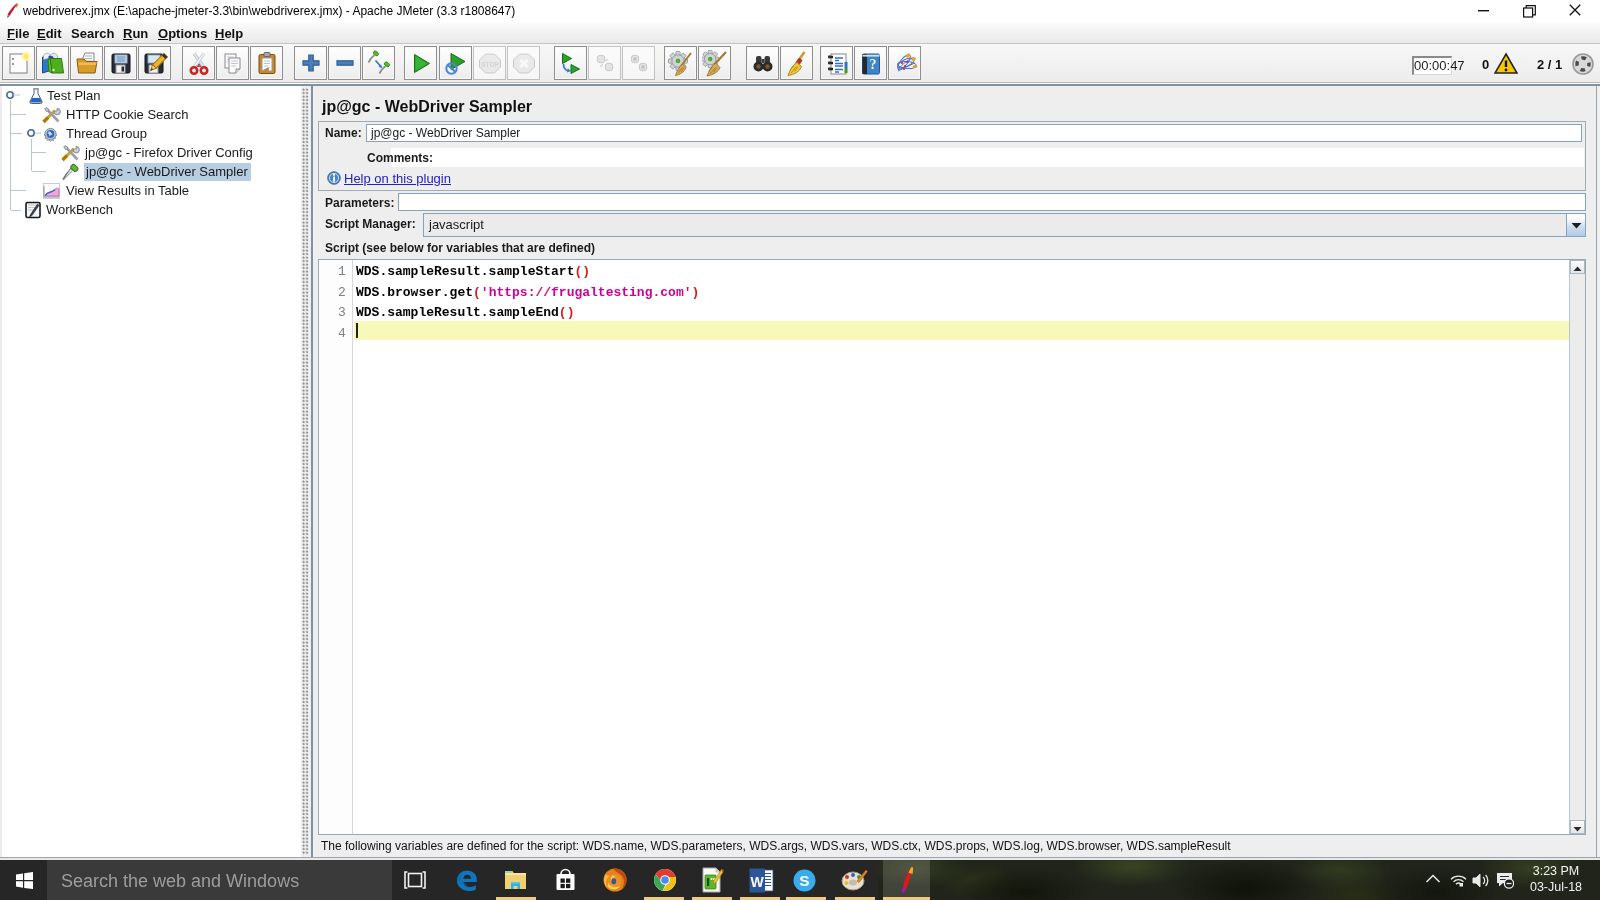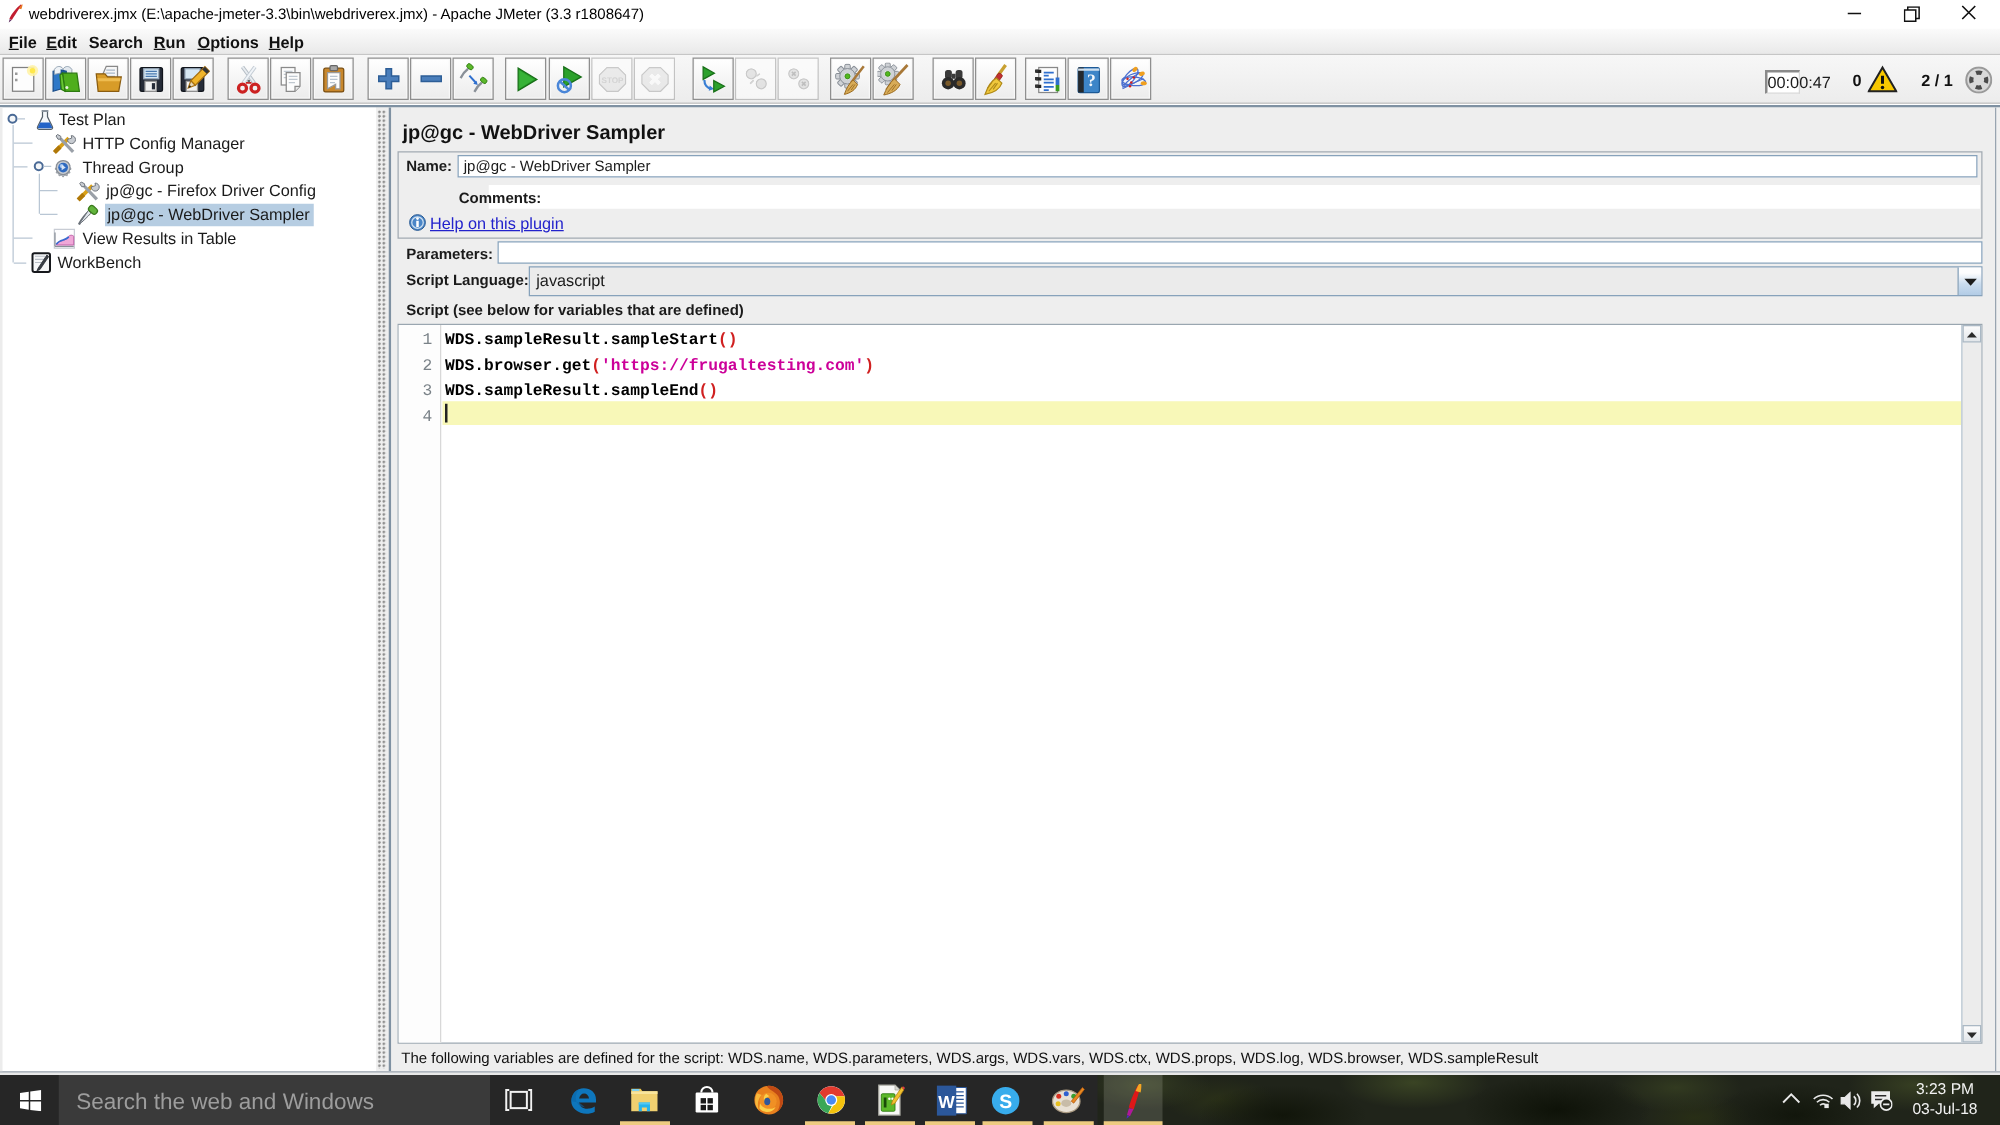--- a/index.html
+++ b/index.html
@@ -296,21 +296,21 @@
     </g>
     <ellipse cx="16" cy="5.5" rx="2.4" ry="1.6" transform="rotate(-45 16 5.5)" fill="#f0a020"></ellipse>
     <ellipse cx="21.5" cy="9" rx="2.4" ry="1.6" transform="rotate(-20 21.5 9)" fill="#f0a020"></ellipse>
     <ellipse cx="23" cy="16.5" rx="2.4" ry="1.6" fill="#f0a020"></ellipse>
     <circle cx="10" cy="13" r="1" fill="#d02020"></circle>
         <circle cx="13" cy="16" r="1" fill="#d02020"></circle>
         <circle cx="15" cy="12" r="1" fill="#d02020"></circle>
         <circle cx="12" cy="19" r="1" fill="#d02020"></circle>
       </svg>
     </div>
-  <div style="position:absolute;left:1412px;top:12px;width:28px;height:19px;background:#fff;border-top:2px solid #8a8a8a;border-left:2px solid #8a8a8a;border-right:1px solid #d8d8d8;border-bottom:1px solid #d8d8d8;font-size:13px;color:#1c1c1c;text-align:center;line-height:16px;">00:00:47</div>
+  <div style="position:absolute;left:1412px;top:12px;width:40px;height:19px;background:#fff;border-top:2px solid #8a8a8a;border-left:2px solid #8a8a8a;border-right:1px solid #d8d8d8;border-bottom:1px solid #d8d8d8;font-size:13px;color:#1c1c1c;text-align:center;line-height:16px;">00:00:47</div>
   <div style="position:absolute;left:1482px;top:13px;font-size:13px;font-weight:700;color:#111;">0</div>
   <svg style="position:absolute;left:1494px;top:8px" width="24" height="23" viewBox="0 0 24 23">
     <path d="M12 2 L23 21 L1 21 Z" fill="#f8c800" stroke="#222" stroke-width="1.6"></path>
     <path d="M12 8.5 L12 15" stroke="#111" stroke-width="2.4"></path>
       <circle cx="12" cy="18" r="1.4" fill="#111"></circle>
     </svg>
   <div style="position:absolute;left:1537px;top:13px;font-size:13px;font-weight:700;color:#111;">2 / 1</div>
   <svg style="position:absolute;left:1572px;top:9px" width="22" height="22" viewBox="0 0 22 22">
     <circle cx="11" cy="11" r="10" fill="#d8d8d8" stroke="#9a9a9a" stroke-width="1.6"></circle>
     <circle cx="11" cy="11" r="6" fill="none" stroke="#4a4a4a" stroke-width="3.4" stroke-dasharray="4.7 4.7" stroke-dashoffset="2.3" stroke-linecap="butt"></circle>
@@ -346,21 +346,21 @@
     </svg>
   <div class="treerow" style="left:47px;top:2px">Test Plan</div>
 
   <svg class="abs" style="left:42px;top:20px" width="19" height="18" viewBox="0 0 19 18">
     <path d="M2 15.5 L13 4.5" stroke="#d8a018" stroke-width="3"></path>
     <path d="M1.5 16 L6 11.5" stroke="#b07808" stroke-width="3.4"></path>
     <path d="M12 5.5 a3.2 3.2 0 1 0 3 -3 l 0.4 2 -2 0.6 z" fill="#c8ccd2" stroke="#70767e" stroke-width="0.8"></path>
     <path d="M16.5 15.5 L6.5 5" stroke="#9aa0a8" stroke-width="2.6"></path>
     <path d="M6.8 5.2 l-2.4 0.2 -1.6 -2.6 1.2 -1.2 2.6 1.4 z" fill="#c8ccd2" stroke="#70767e" stroke-width="0.8"></path>
     </svg>
-  <div class="treerow" style="left:66px;top:21px">HTTP Config Manager</div>
+  <div class="treerow" style="left:66px;top:21px">HTTP Cookie Search</div>
 
   <svg class="abs" style="left:41px;top:39px" width="19" height="18" viewBox="0 0 19 18">
     <path d="M9.5 0.5 l2 2.6 3.1-1 0.4 3.2 3.2 0.5 -1.1 3 2.6 2 -2.6 2 1.1 3 -3.2 0.5 -0.4 3.2 -3.1 -1 -2 2.6 -2 -2.6 -3.1 1 -0.4 -3.2 -3.2 -0.5 1.1 -3 -2.6 -2 2.6 -2 -1.1 -3 3.2 -0.5 0.4 -3.2 3.1 1 z" fill="#c2c6cc" stroke="#8a9098" transform="scale(0.64) translate(5.3 5)"></path>
     <circle cx="9.5" cy="9" r="5.6" fill="#c8ccd2" stroke="#888e96"></circle>
     <circle cx="9.5" cy="9" r="3.9" fill="#2e6ac0"></circle>
     <circle cx="8.3" cy="7.8" r="1.6" fill="#9ec2ee"></circle>
     <path d="M8.3 6.8 L11.6 9 L8.3 11.2 Z" fill="#e8f0fa" opacity="0.9"></path>
     </svg>
   <div class="treerow" style="left:66px;top:40px">Thread Group</div>
 
@@ -410,21 +410,21 @@
     <circle cx="7" cy="7" r="6.3" fill="#4a86c8" stroke="#2a5a92" stroke-width="0.8"></circle>
     <circle cx="7" cy="7" r="4.6" fill="none" stroke="#cfe0f0" stroke-width="1"></circle>
     <rect x="6" y="5.6" width="2" height="5" fill="#fff"></rect>
       <circle cx="7" cy="3.8" r="1.1" fill="#fff"></circle>
     </svg>
   <div style="position:absolute;left:31px;top:85px;font-size:13px;color:#2222cc;text-decoration:underline;">Help on this plugin</div>
 
   <div class="blabel" style="left:12px;top:110px;">Parameters:</div>
   <div class="input" style="left:85px;top:107px;width:1188px;height:18px;border-color:#87a2bb;"></div>
 
-  <div class="blabel" style="left:12px;top:131px;">Script Language:</div>
+  <div class="blabel" style="left:12px;top:131px;">Script Manager:</div>
   <div style="position:absolute;left:110px;top:127px;width:1163px;height:24px;border:1px solid #87a2bb;background:#ebebeb;">
     <div style="position:absolute;left:5px;top:3px;font-size:13px;color:#1a1a1a;">javascript</div>
     <div style="position:absolute;right:0;top:0;width:19px;height:22px;border-left:1px solid #87a2bb;background:linear-gradient(#fdfdfe 20%,#cadcee 60%,#b2cce6);">
       <svg width="19" height="22" viewBox="0 0 19 22">
           <path d="M4.5 9 h10 l-5 5.5 z" fill="#1c1c1c"></path>
         </svg>
     </div>
   </div>
 
   <div class="blabel" style="left:12px;top:155px;">Script (see below for variables that are defined)</div>

